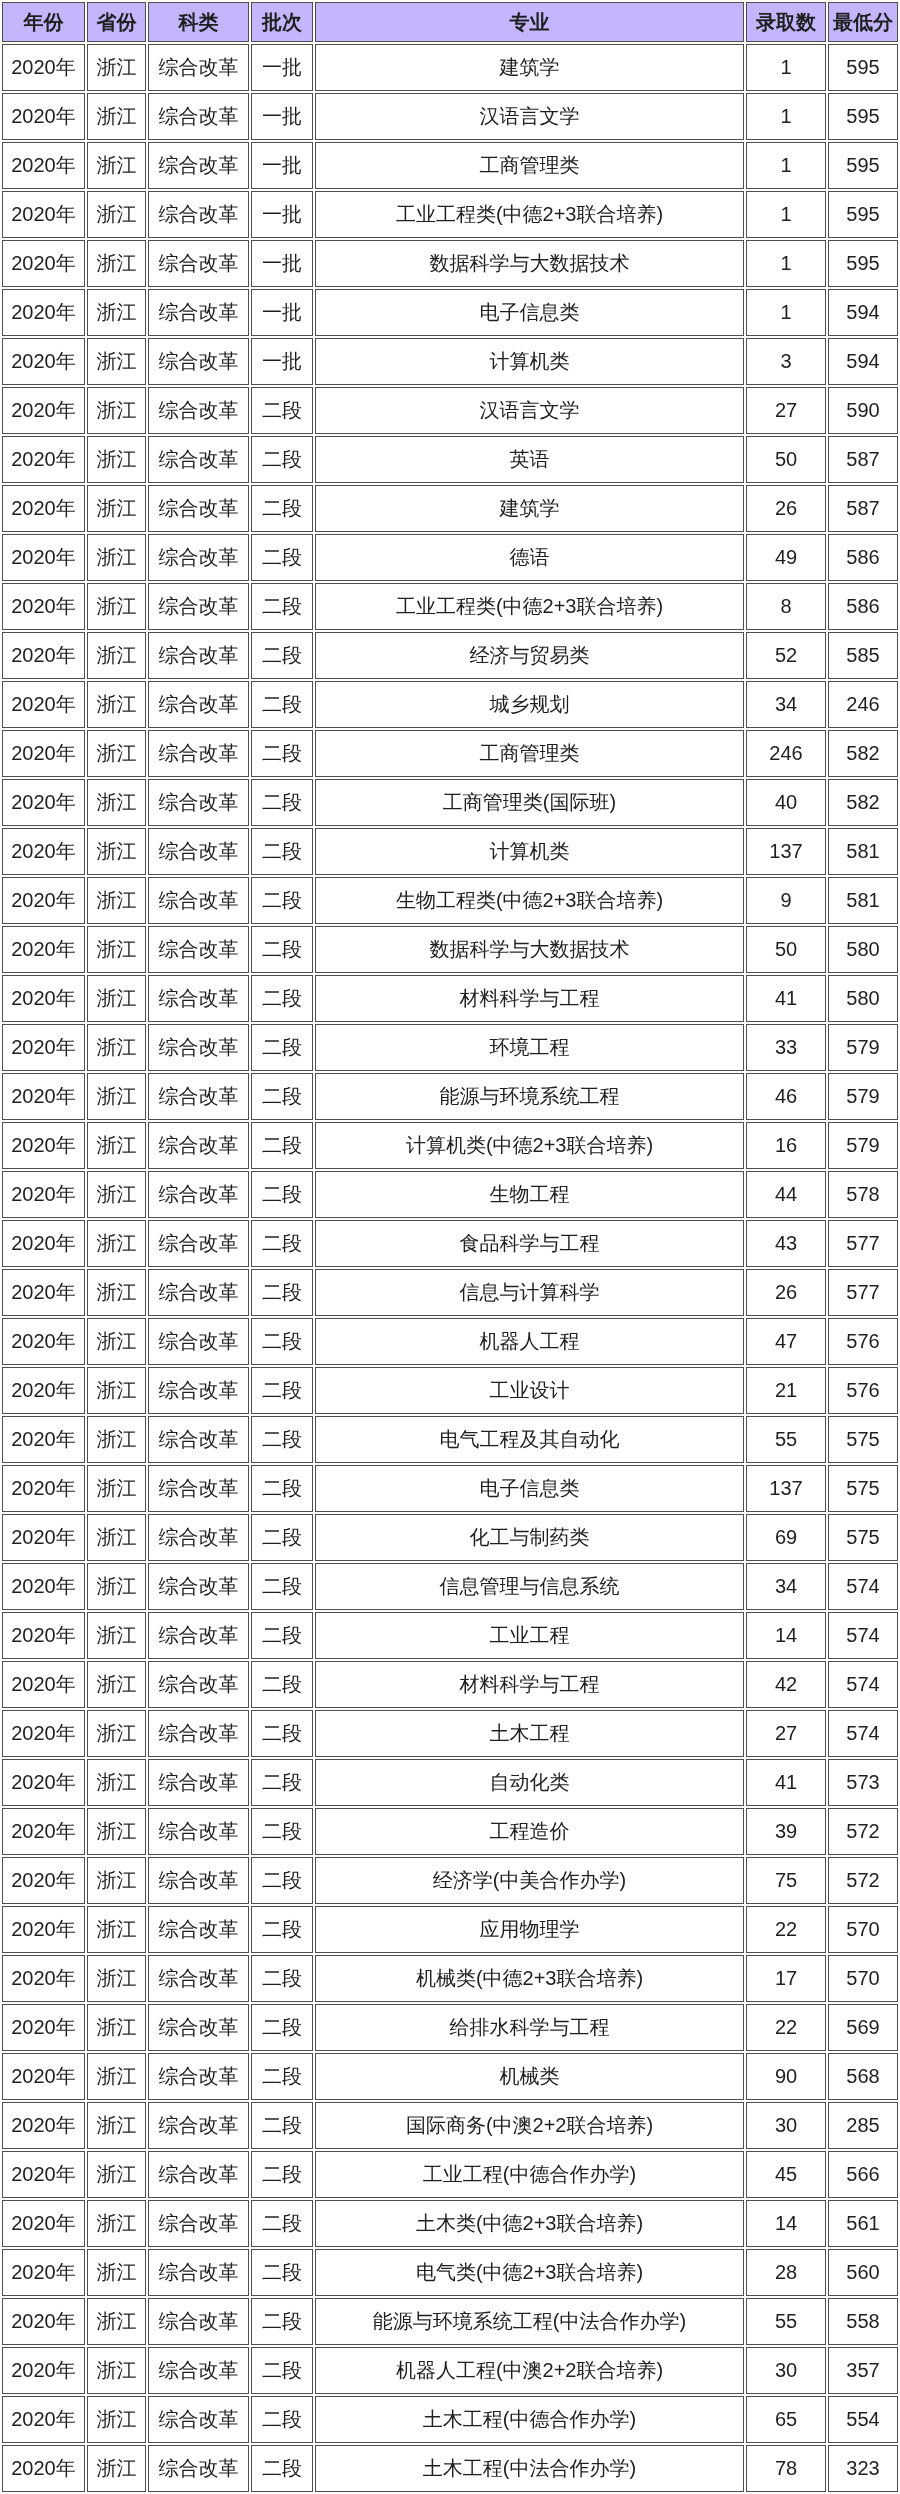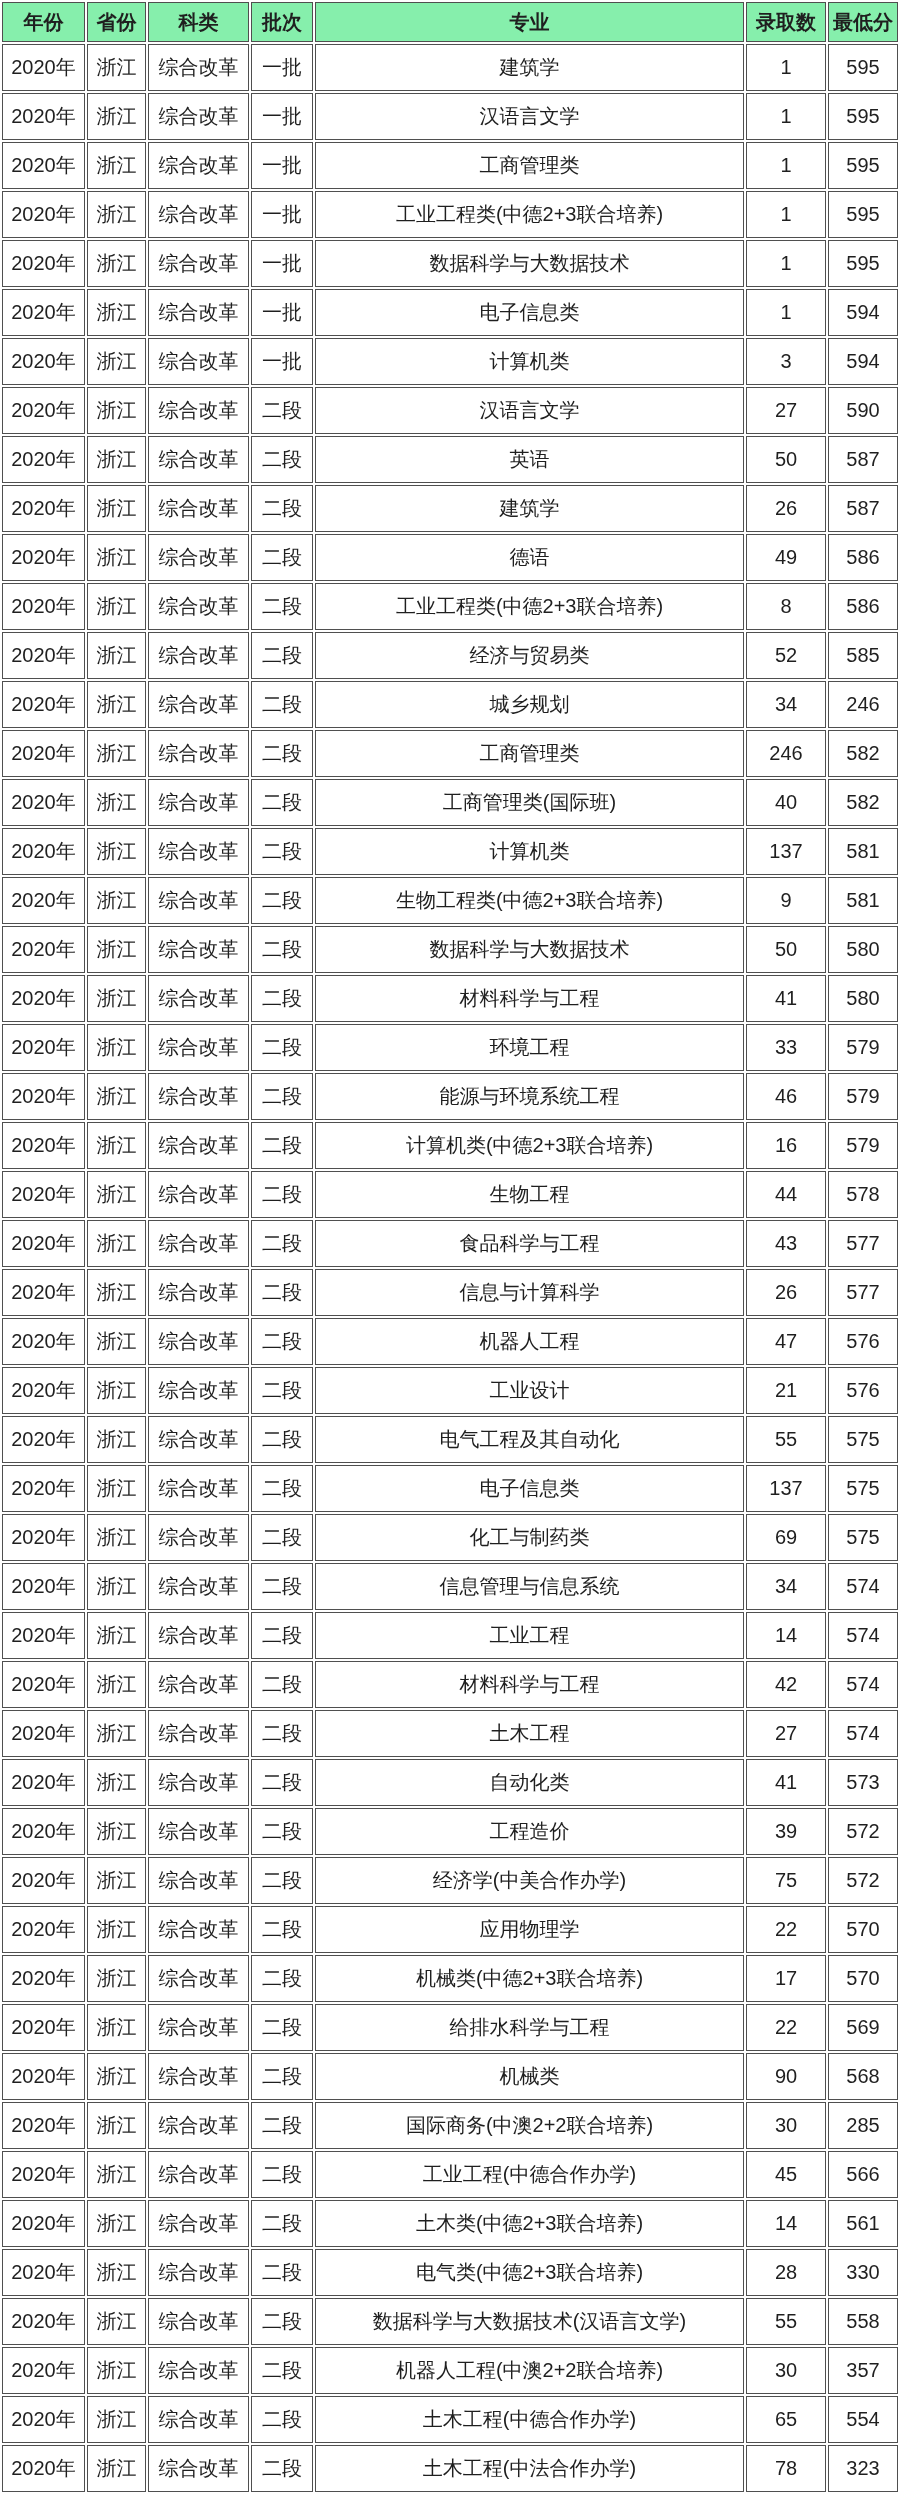--- a/index.html
+++ b/index.html
@@ -22,21 +22,21 @@
     box-sizing: border-box;
     border: 1px solid #4f4f4f;
     text-align: center;
     vertical-align: middle;
     overflow: hidden;
     white-space: nowrap;
     color: #1f1f1f;
     padding: 0;
   }
   table.score-table thead tr {
-    background: #86efac;
+    background: #c4b5fd;
   }
   table.score-table th {
     height: 40px;
     font-size: 20px;
     font-weight: 700;
   }
   table.score-table td {
     height: 47px;
     font-size: 20px;
     font-weight: 400;
@@ -474,28 +474,28 @@
           <td>14</td>
           <td>561</td>
         </tr>
         <tr>
           <td>2020年</td>
           <td>浙江</td>
           <td>综合改革</td>
           <td>二段</td>
           <td>电气类(中德2+3联合培养)</td>
           <td>28</td>
-          <td>330</td>
-        </tr>
-        <tr>
-          <td>2020年</td>
-          <td>浙江</td>
-          <td>综合改革</td>
-          <td>二段</td>
-          <td>数据科学与大数据技术(汉语言文学)</td>
+          <td>560</td>
+        </tr>
+        <tr>
+          <td>2020年</td>
+          <td>浙江</td>
+          <td>综合改革</td>
+          <td>二段</td>
+          <td>能源与环境系统工程(中法合作办学)</td>
           <td>55</td>
           <td>558</td>
         </tr>
         <tr>
           <td>2020年</td>
           <td>浙江</td>
           <td>综合改革</td>
           <td>二段</td>
           <td>机器人工程(中澳2+2联合培养)</td>
           <td>30</td>

